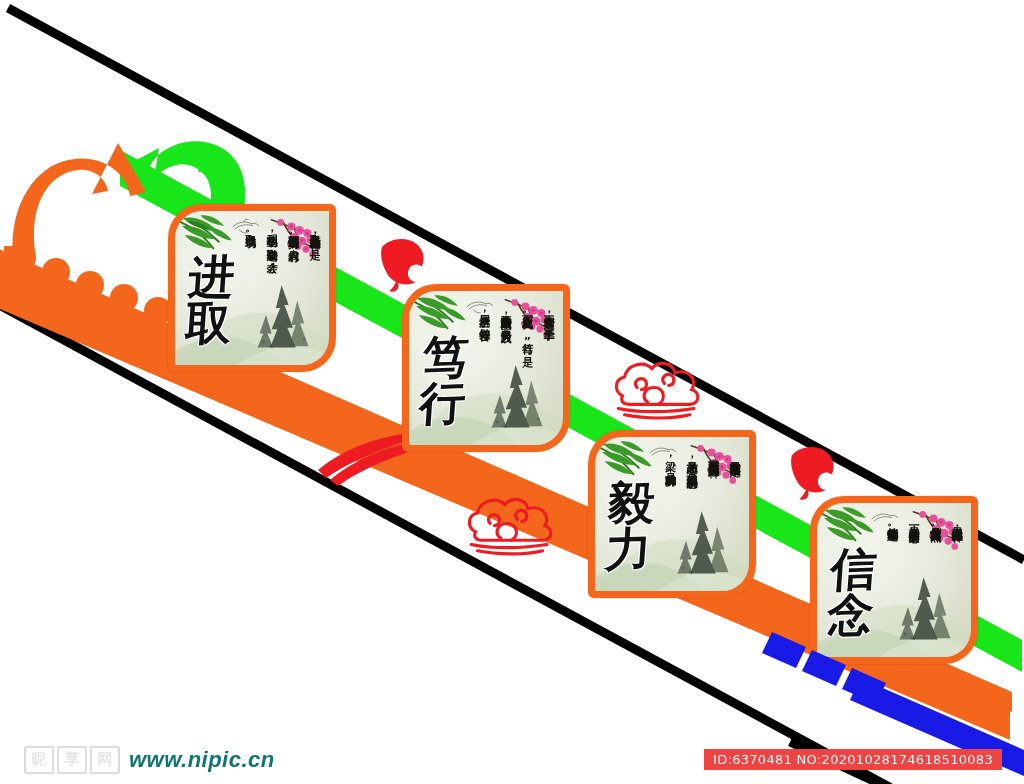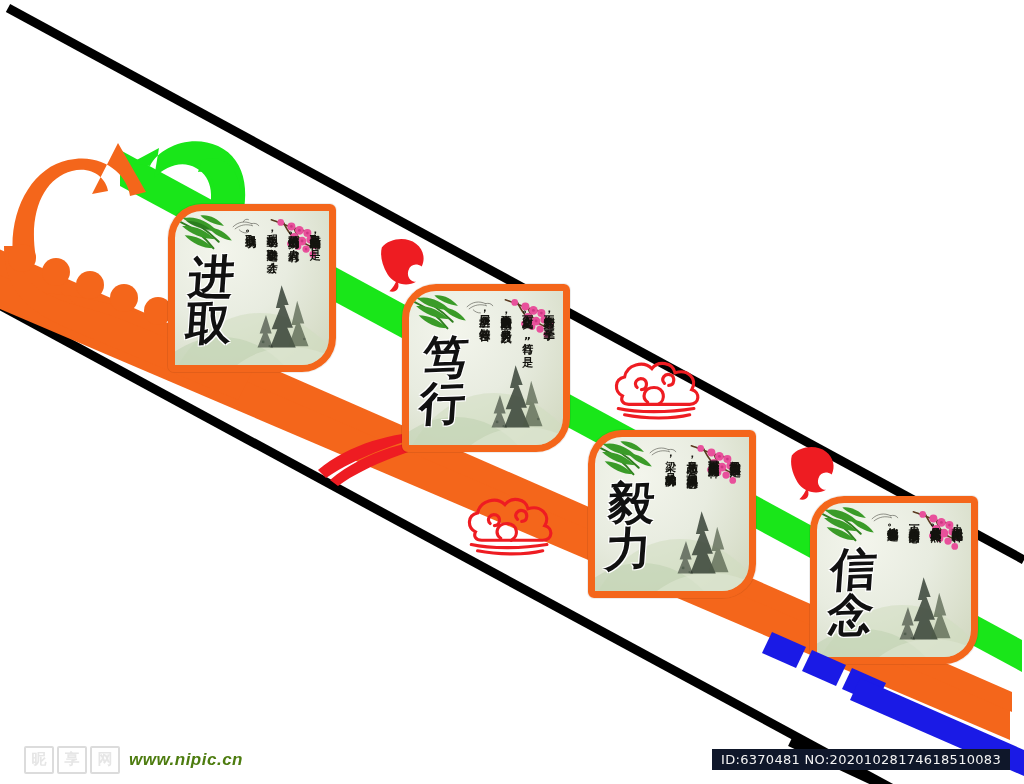--- a/index.html
+++ b/index.html
@@ -73,23 +73,23 @@
   #footer{position:absolute;left:0;bottom:0;width:1024px;height:44px;}
   #logo-wrap{position:absolute;left:24px;top:6px;display:flex;align-items:center;gap:9px;}
   #logo-mark{
     display:flex;gap:3px;
   }
   #logo-mark i{
     display:block;width:26px;height:24px;border:2px solid #dcdcdc;border-radius:2px;
     font-style:normal;color:#e6e6e6;font-size:15px;line-height:22px;text-align:center;
     font-family:"DejaVu Sans","Liberation Sans",sans-serif;font-weight:700;
   }
-  #logo-text{color:#4d7c0f;font-size:17px;font-weight:700;font-style:italic;letter-spacing:.5px;}
+  #logo-text{color:#0f766e;font-size:22px;font-weight:700;font-style:italic;letter-spacing:.5px;}
   #idbox{
-    position:absolute;right:14px;top:9px;background:#0f172a;color:#f4f4f4;
+    position:absolute;right:22px;top:9px;background:#ef4444;color:#f4f4f4;
     font-size:13px;padding:3px 9px;letter-spacing:.3px;
     font-family:"DejaVu Sans","Liberation Sans",sans-serif;
   }
 </style>
 </head>
 <body>
 
 <div id="stage">
 
   <svg class="layer" viewBox="0 0 1024 784" preserveAspectRatio="none">

